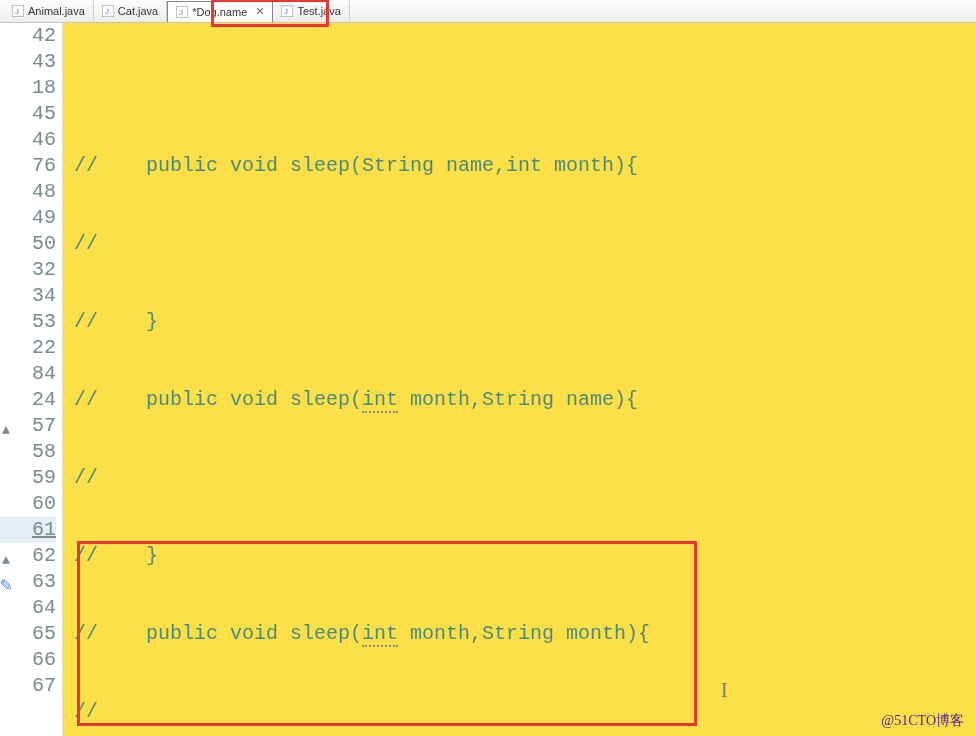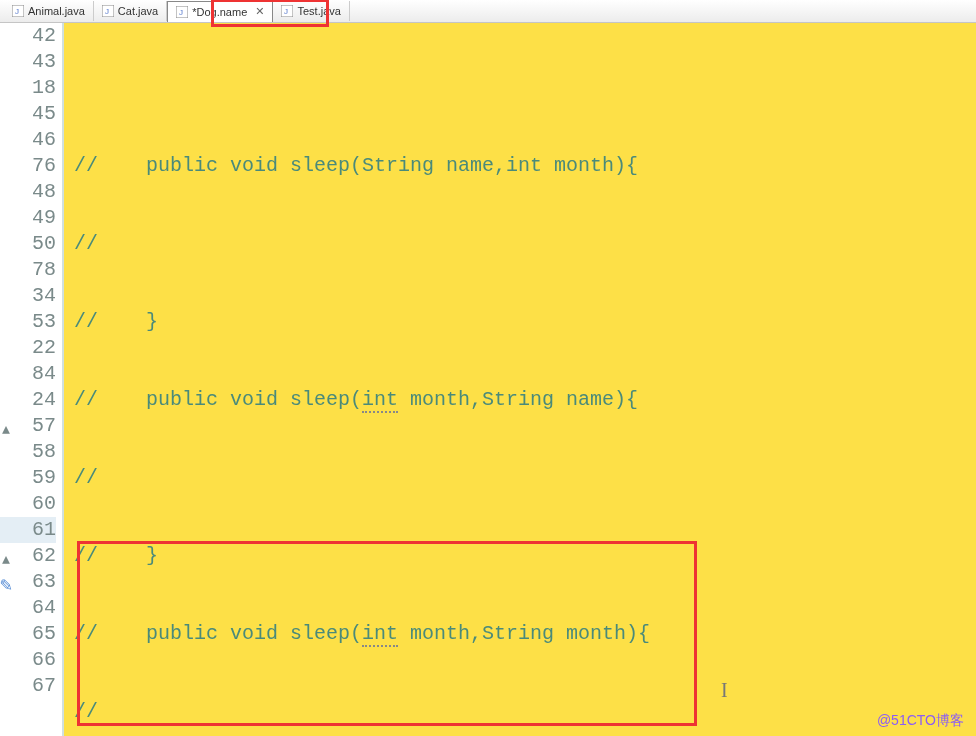--- a/index.html
+++ b/index.html
@@ -8,25 +8,25 @@
   .tab.active{background:#fff;border-top:1px solid #888;border-left:1px solid #888;border-right:1px solid #888;}
   .tab-icon{width:12px;height:12px;display:inline-flex;align-items:center;justify-content:center;}
   .tab-close{font-size:11px;color:#666;margin-left:4px;}
   .editor{display:flex;width:100%;height:calc(100% - 22px);background:#fde047;font-family:Consolas,"Courier New",monospace;font-size:20px;line-height:26px;}
   .gutter{width:56px;background:#fff;border-right:2px solid #d0e0e0;text-align:right;padding-right:6px;color:#7a8a8a;user-select:none;position:relative;}
   .ln{height:26px;}
   .code{flex:1;position:relative;white-space:pre;padding-left:10px;color:#1f4f4f;}
   .codeln{height:26px;}
   .cmt{color:#4a8a7a;}
   .squig{border-bottom:2px dotted #888;}
-  .hl-gut{background:#e4eef5;}
+  .hl-gut{background:#e4eef5;text-decoration:underline;}
   .redbox{position:absolute;border:3px solid #e33;pointer-events:none;z-index:50;}
   .box-tab{left:211px;top:-1px;width:112px;height:22px;}
   .box-code{left:13px;top:518px;width:614px;height:179px;}
-  .watermark{position:absolute;right:12px;bottom:6px;color:#8b5cf6;font-size:14px;font-family:Liberation Sans, sans-serif;}
+  .watermark{position:absolute;right:12px;bottom:6px;color:#4c1d95;font-size:14px;font-family:Liberation Serif, serif;}
   .text-cursor{position:absolute;font-family:serif;font-size:20px;color:#777;}
   .ovr{position:absolute;left:0;width:12px;display:flex;align-items:center;justify-content:center;}
 </style>
 </head>
 <body>
 
 <div class="redbox box-tab"></div>
 
 <div class="tabs">
   <div class="tab">
@@ -72,21 +72,21 @@
   <div class="gutter">
     <div class="ln">42</div>
       <div class="ln">43</div>
       <div class="ln">18</div>
       <div class="ln">45</div>
       <div class="ln">46</div>
       <div class="ln">76</div>
       <div class="ln">48</div>
       <div class="ln">49</div>
       <div class="ln">50</div>
-      <div class="ln">78</div>
+      <div class="ln">32</div>
       <div class="ln">34</div>
       <div class="ln">53</div>
       <div class="ln">22</div>
       <div class="ln">84</div>
       <div class="ln">24</div>
     <div class="ln" style="position:relative;"><span class="ovr" style="top:4px;">▴</span>57</div>
     <div class="ln">58</div>
       <div class="ln">59</div>
       <div class="ln">60</div>
     <div class="ln hl-gut">61</div>

